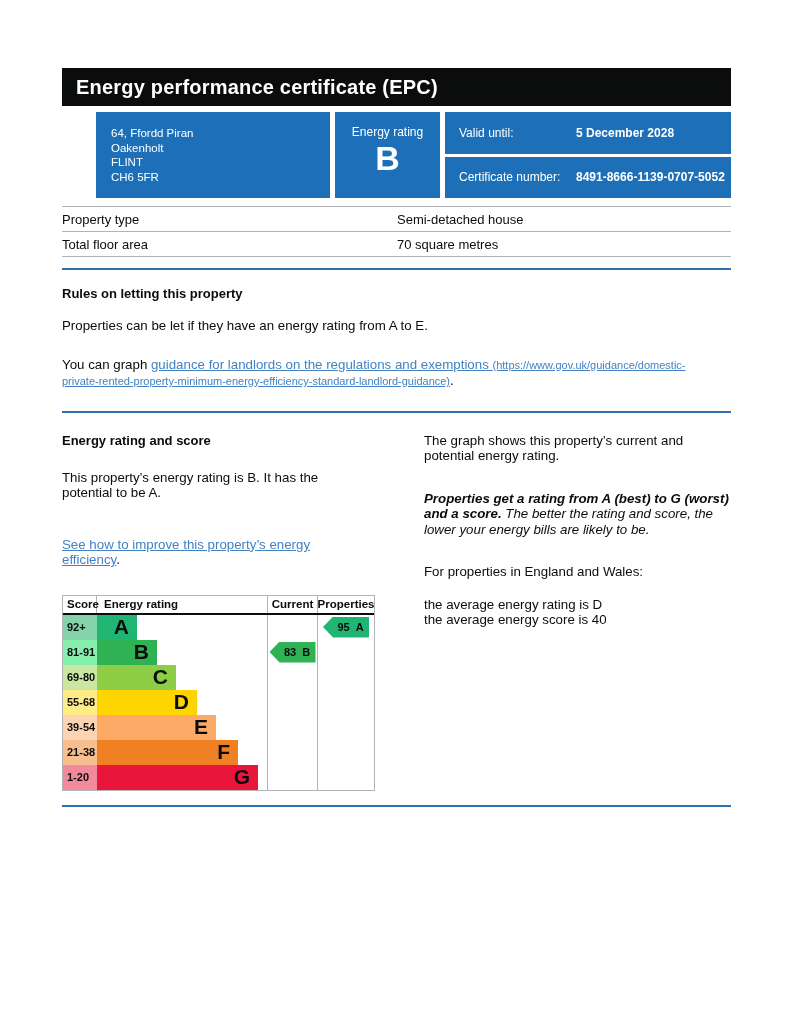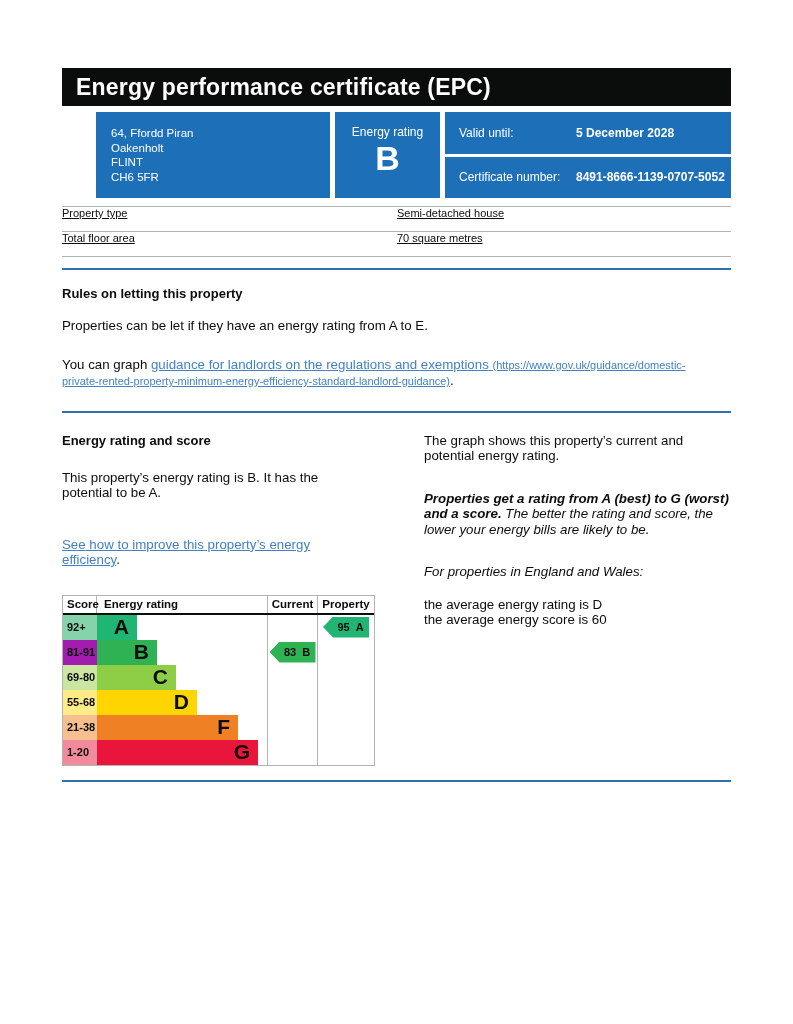--- a/index.html
+++ b/index.html
@@ -5,37 +5,37 @@
   html,body { margin:0; padding:0; }
   body {
     width:793px; height:1024px; background:#ffffff;
     font-family:"Liberation Sans", sans-serif; color:#0b0c0c;
     -webkit-font-smoothing:antialiased;
   }
   .content { width:669px; margin:0 62px; position:relative; }
 
   
   .header-bar { margin-top:68px; height:38px; background:#0b0c0c; color:#fff; display:flex; align-items:center; }
-  .header-bar h1 { font-size:23px; font-weight:bold; margin:0 0 0 14px; letter-spacing:0.2px; }
+  .header-bar h1 { font-size:20px; font-weight:bold; margin:0 0 0 14px; letter-spacing:0.2px; }
 
   
   .summary { display:flex; gap:5px; margin-top:6px; height:86px;padding-left:34px; }
   .bluebox { background:#1d70b8; color:#fff; box-sizing:border-box; }
   .address-box { width:234px; padding:14px 10px 0 15px; font-size:11.5px; line-height:14.5px; }
   .rating-box { width:105px; display:flex; flex-direction:column; align-items:center; padding-top:13px; }
   .rating-box .rb-label { font-size:12px; }
   .rating-box .rb-letter { font-size:34px; font-weight:bold; line-height:38px; }
   .validity { flex:1; display:flex; flex-direction:column; gap:3px; }
   .validity .panel { flex:1; background:#1d70b8; color:#fff; display:flex; align-items:center; font-size:12px; }
   .panel .lbl { width:117px; margin-left:14px; font-weight:normal; }
   .panel .val { font-weight:bold; }
 
   
   .prop-table { margin-top:8px; }
-  .prop-row { display:flex; height:24px; border-top:1px solid #b1b4b6; font-size:11px;text-decoration:underline; }
+  .prop-row { display:flex; height:24px; align-items:center; border-top:1px solid #b1b4b6; font-size:13px; }
   .prop-row:last-child { border-bottom:1px solid #b1b4b6; }
   .prop-row .plabel { width:335px; }
 
   
   .rule { border:none; border-top:2px solid #2f71ac; margin:0; }
   .rule-1 { margin-top:11px; }
   .rule-2 { margin-top:21px; }
   .rule-3 { margin-top:14px; }
 
   h2 { font-size:13px; font-weight:bold; margin:0; }
@@ -47,21 +47,21 @@
   .link-url { font-size:11px; }
 
   
   .twocol { display:flex; margin-top:20px; }
   .col-left { width:340px; }
   .col-right { width:307px; margin-left:22px; }
   .p-left-1 { margin-top:22px; width:280px; }
   .p-left-link { margin-top:36px; width:270px; }
   .p-right-1 { margin-top:0; }
   .p-right-2 { margin-top:27px;font-style:italic; }
-  .p-right-3 { margin-top:27px;font-style:italic; }
+  .p-right-3 { margin-top:27px; }
   .p-right-4 { margin-top:17px; }
 
   
   .chart { margin-top:27px; width:311px; border:1px solid #b1b4b6; box-sizing:content-box; }
   .chart-header { display:flex; height:17px; border-bottom:2px solid #0b0c0c; font-weight:bold; font-size:11.5px; align-items:center; }
   .chart-header .hc { box-sizing:border-box; height:100%; display:flex; align-items:center; }
   .hc-score { width:34px; padding-left:4px; border-right:1px solid #b1b4b6; }
   .hc-rating { width:171px; padding-left:7px; border-right:1px solid #b1b4b6; }
   .hc-current { width:50px; justify-content:center; border-right:1px solid #b1b4b6; }
   .hc-potential { width:56px; justify-content:center; }
@@ -131,38 +131,38 @@
     <div class="col-left">
       <h2>Energy rating and score</h2>
       <p class="p-left-1">This property’s energy rating is B. It has the potential to be A.</p>
       <p class="p-left-link"><a><span>See how to improve this property’s energy efficiency</span></a><span>.</span></p>
 
       <div class="chart">
         <div class="chart-header">
           <div class="hc hc-score">Score</div>
           <div class="hc hc-rating">Energy rating</div>
           <div class="hc hc-current">Current</div>
-          <div class="hc hc-potential">Property</div>
+          <div class="hc hc-potential">Properties</div>
         </div>
         <div>
             <div class="chart-row">
               <div class="cell-score" style="background: rgb(132, 211, 171);">92+</div>
               <div class="cell-rating">
                 <div class="bar" style="background: rgb(33, 181, 115); width: 40px;">A</div>
               </div>
               <div class="cell-current"></div>
               <div class="cell-potential">
                 <div class="arrow" style="background: rgb(33, 181, 115);">
                   <span>95</span>
                   <span>A</span>
                 </div>
               </div>
             </div>
             <div class="chart-row">
-              <div class="cell-score" style="background: #a21caf;">81-91</div>
+              <div class="cell-score" style="background: #86efac;">81-91</div>
               <div class="cell-rating">
                 <div class="bar" style="background: rgb(46, 178, 84); width: 60px;">B</div>
               </div>
               <div class="cell-current">
                 <div class="arrow" style="background: rgb(46, 178, 84);">
                   <span>83</span>
                   <span>B</span>
                 </div>
               </div>
               <div class="cell-potential"></div>
@@ -177,20 +177,28 @@
             </div>
             <div class="chart-row">
               <div class="cell-score" style="background: rgb(255, 236, 134);">55-68</div>
               <div class="cell-rating">
                 <div class="bar" style="background: rgb(255, 213, 0); width: 100px;">D</div>
               </div>
               <div class="cell-current"></div>
               <div class="cell-potential"></div>
             </div>
             <div class="chart-row">
+              <div class="cell-score" style="background: rgb(253, 212, 177);">39-54</div>
+              <div class="cell-rating">
+                <div class="bar" style="background: rgb(252, 170, 101); width: 119px;">E</div>
+              </div>
+              <div class="cell-current"></div>
+              <div class="cell-potential"></div>
+            </div>
+            <div class="chart-row">
               <div class="cell-score" style="background: rgb(247, 191, 144);">21-38</div>
               <div class="cell-rating">
                 <div class="bar" style="background: rgb(239, 128, 35); width: 141px;">F</div>
               </div>
               <div class="cell-current"></div>
               <div class="cell-potential"></div>
             </div>
             <div class="chart-row">
               <div class="cell-score" style="background: rgb(242, 138, 156);">1-20</div>
               <div class="cell-rating">
@@ -200,19 +208,19 @@
               <div class="cell-potential"></div>
             </div>
           </div>
       </div>
     </div>
 
     <div class="col-right">
       <p class="p-right-1">The graph shows this property’s current and potential energy rating.</p>
       <p class="p-right-2"><strong>Properties get a rating from A (best) to G (worst) and a score.</strong><span> The better the rating and score, the lower your energy bills are likely to be.</span></p>
       <p class="p-right-3">For properties in England and Wales:</p>
-      <p class="p-right-4"><span>the average energy rating is D</span><br><span>the average energy score is 60</span></p>
+      <p class="p-right-4"><span>the average energy rating is D</span><br><span>the average energy score is 40</span></p>
     </div>
   </div>
 
   <hr class="rule rule-3">
 
 </div>
 
 </body></html>

